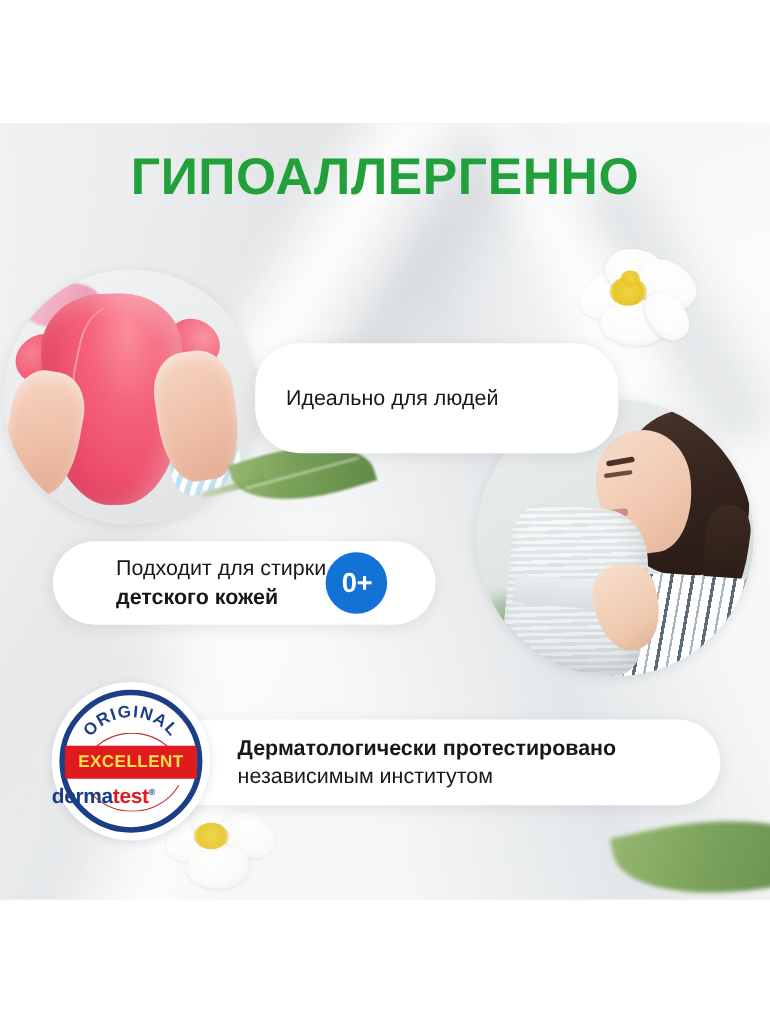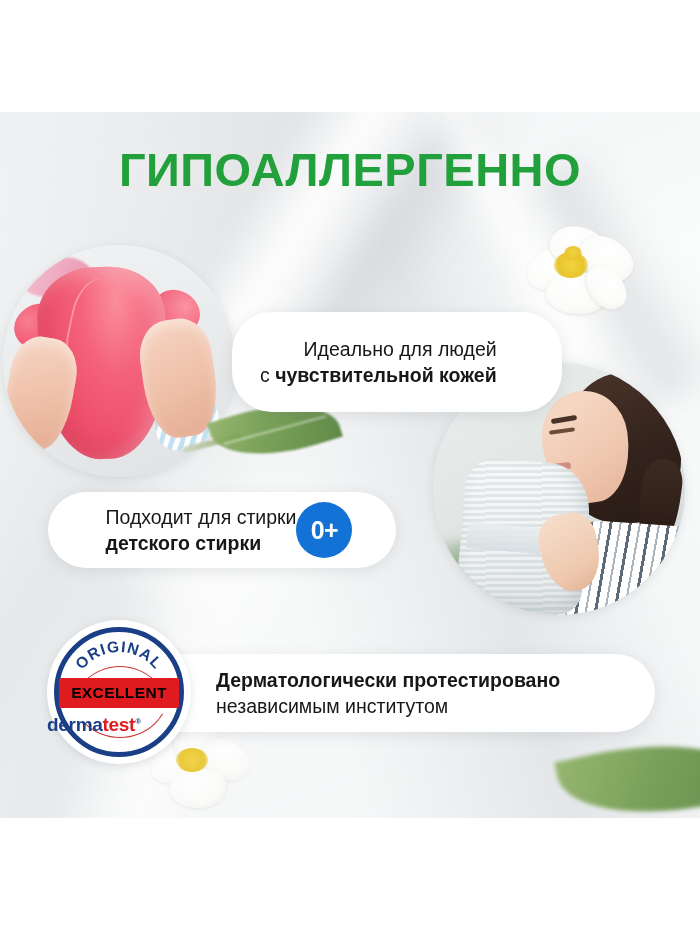--- a/index.html
+++ b/index.html
@@ -47,21 +47,21 @@
     filter: blur(14px);
   }
   .shade-a { left: 330px; top: -30px; width: 120px; height: 300px; transform: rotate(34deg); }
   .shade-b { left: 560px; top: 40px;  width: 110px; height: 260px; transform: rotate(-30deg); }
   .shade-c { left: 20px;  top: 470px; width: 150px; height: 300px; transform: rotate(22deg); opacity:.6;}
 
   
   .headline {
     position: absolute;
     left: 0;
-    top: 146px;
+    top: 136px;
     width: 700px;
     text-align: center;
     font-size: 47px;
     font-weight: bold;
     letter-spacing: 0.5px;
     color: #22a03b;
     line-height: 1;
     white-space: nowrap;
   }
 
@@ -348,21 +348,21 @@
     position: absolute;
     left: 12px; top: 58px;
     width: 120px; height: 30px;
     background: #e01b20;
     display: flex;
     align-items: center;
     justify-content: center;
     border-radius: 2px;
   }
   .seal-band span {
-    color: #000000;
+    color: #fde047;
     font-size: 15.5px;
     font-weight: bold;
     letter-spacing: .4px;
   }
   .seal-derma {
     position: absolute;
     left: 0; top: 94px;
     width: 144px;
     text-align: left;
     font-size: 19px;
@@ -462,28 +462,27 @@
     <div class="stamen" style="left:26px; top:22px; width:32px; height:24px;"></div>
   </div>
 
   <div class="leaf-stem"></div>
   <div class="leaf leaf-mid"></div>
   <div class="leaf leaf-br"></div>
 
   <div class="card card-1">
     <div class="card-text">
       <div class="line reg">Идеально для людей</div>
-      <div class="line"><span class="reg">с </span><span class="bold">чувствительной кожей</span></div>
     </div>
   </div>
 
   <div class="card card-2">
     <div class="card-text">
       <div class="line reg">Подходит для стирки</div>
-      <div class="line bold">детского стирки</div>
+      <div class="line bold">детского кожей</div>
     </div>
     <div class="badge-0plus">0+</div>
   </div>
 
   <div class="card card-3">
     <div class="card-text">
       <div class="line bold">Дерматологически протестировано</div>
       <div class="line reg">независимым институтом</div>
     </div>
   </div>

